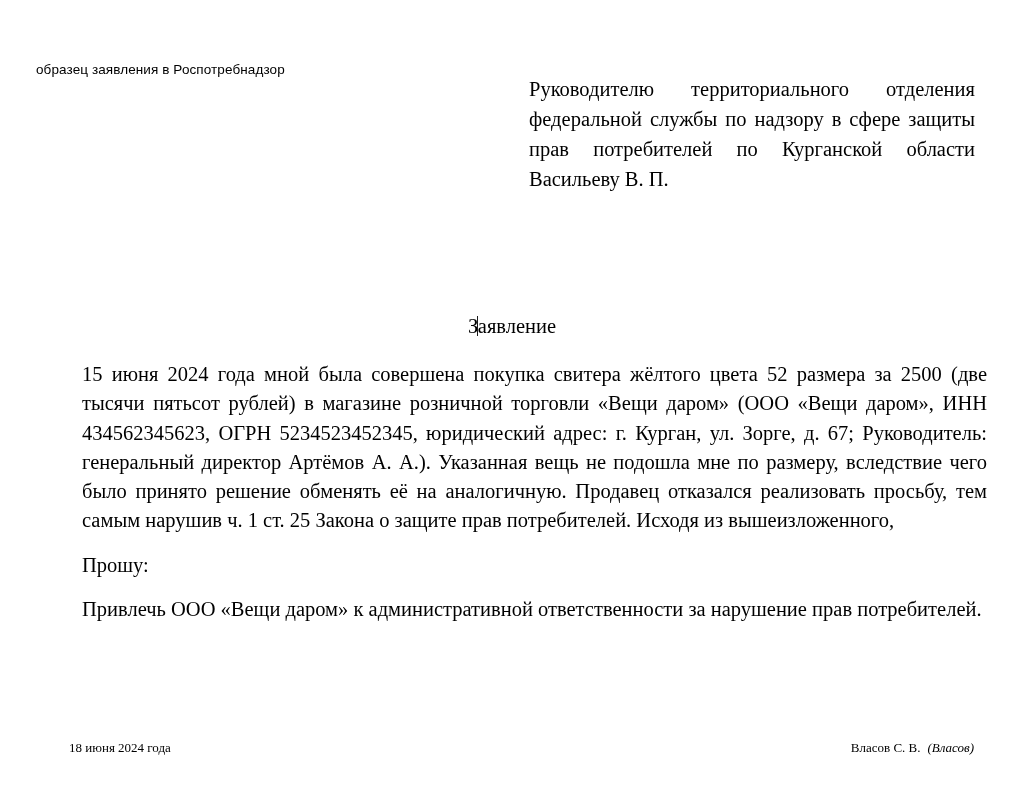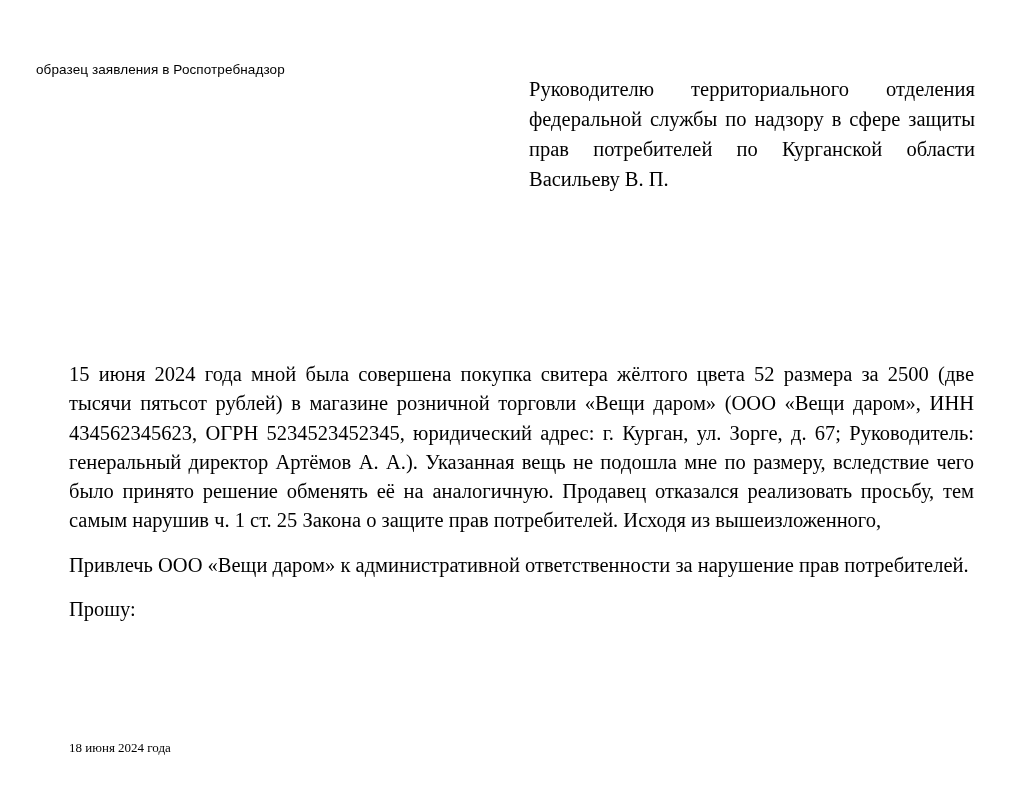--- a/index.html
+++ b/index.html
@@ -66,21 +66,21 @@
     width: 0;
     border-left: 1.4px solid #1a1a1a;
     height: 20px;
     vertical-align: -3px;
     margin: 0 -0.7px;
   }
 
   
   .body-area {
     position: absolute;
-    left: 69px;
+    left: 82px;
     top: 360px;
     width: 905px;
     font-size: 20.5px;
     line-height: 29.3px;
   }
   .para {
     margin: 0;
     text-align: justify;
     text-align-last: left;
     hyphens: none;
@@ -105,24 +105,29 @@
 </head>
 <body>
 
 <div class="page">
 
   <div class="watermark">образец заявления в Роспотребнадзор</div>
 
   <div class="header-block addressee">Руководителю территориального отделения федеральной службы по надзору в сфере защиты прав потребителей по Курганской области Васильеву В. П.</div>
 
 
+  <div class="doc-title"><span>З</span><span class="caret"></span><span>аявление</span></div>
 
   <div class="body-area">
     <p class="para">15 июня 2024 года мной была совершена покупка свитера жёлтого цвета 52 размера за 2500 (две тысячи пятьсот рублей) в магазине розничной торговли «Вещи даром» (ООО «Вещи даром», ИНН 434562345623, ОГРН 5234523452345, юридический адрес: г. Курган, ул. Зорге, д. 67; Руководитель: генеральный директор Артёмов А. А.). Указанная вещь не подошла мне по размеру, вследствие чего было принято решение обменять её на аналогичную. Продавец отказался реализовать просьбу, тем самым нарушив ч. 1 ст. 25 Закона о защите прав потребителей. Исходя из вышеизложенного,</p>
+    <p class="para">Прошу:</p>
     <p class="para">Привлечь ООО «Вещи даром» к административной ответственности за нарушение прав потребителей.</p>
-    <p class="para">Прошу:</p>
   </div>
 
   <div class="signature-row">
     <span>18 июня 2024 года</span>
+    <span class="sig-right">
+      <span>Власов С. В.</span>
+      <span class="sig-decoded">(Власов)</span>
+    </span>
   </div>
 
 </div>
 
 </body></html>

